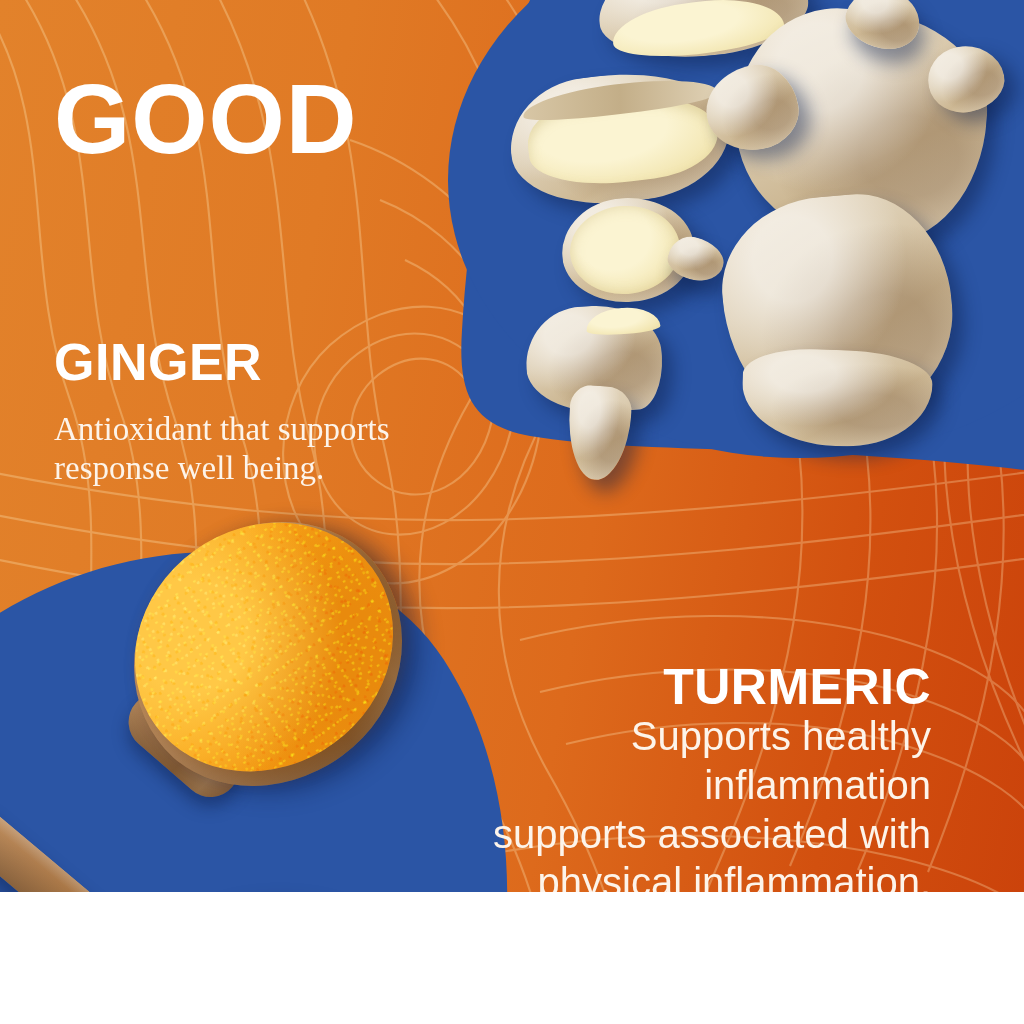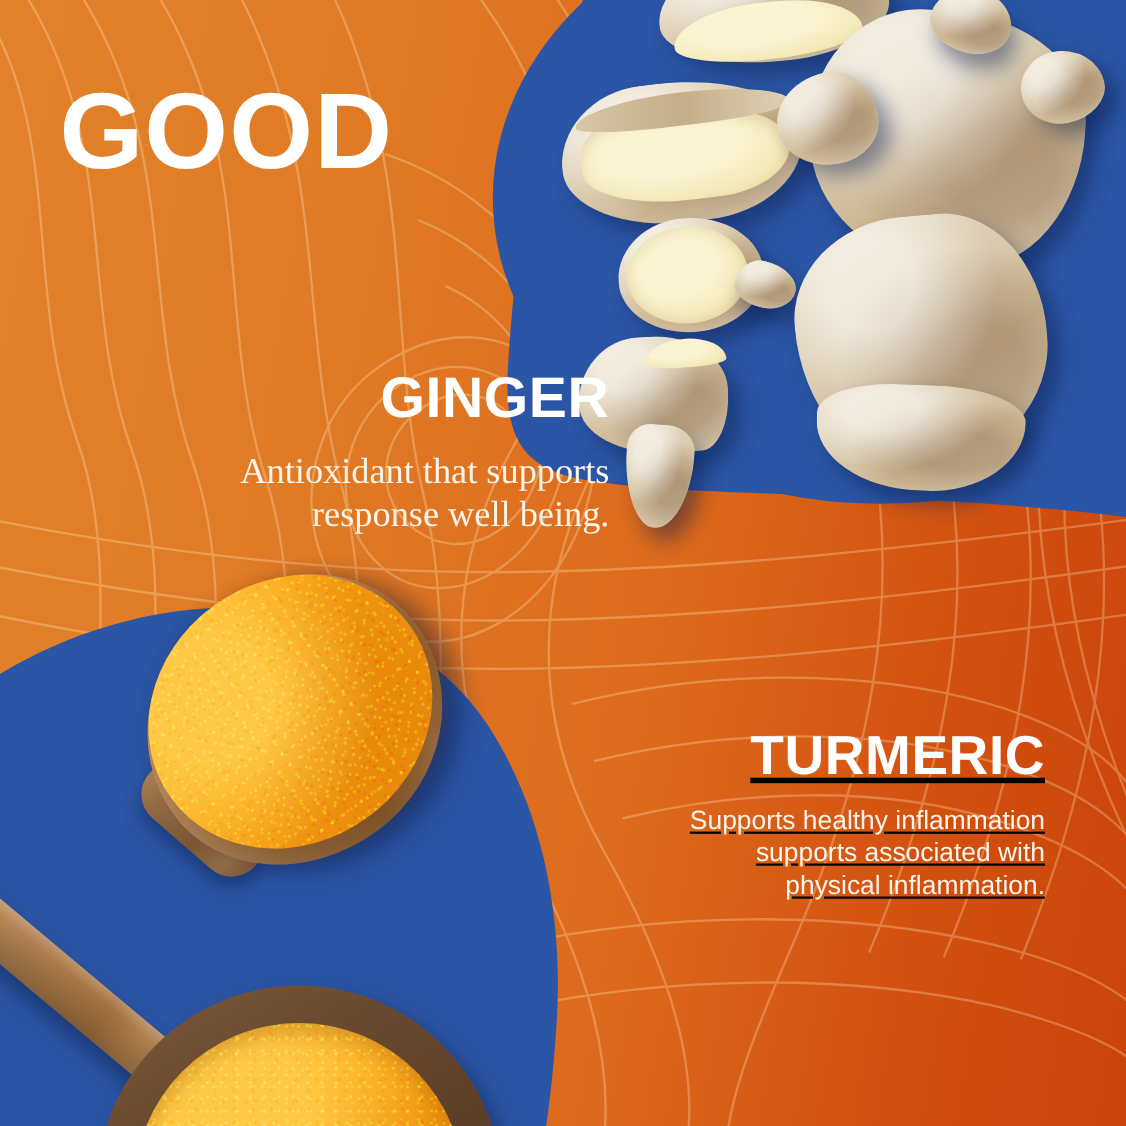--- a/index.html
+++ b/index.html
@@ -1,19 +1,19 @@
 <!DOCTYPE html>
 <html><head>
 <meta charset="utf-8">
 <style>
   html,body{margin:0;padding:0;background:#fff;}
   *{box-sizing:border-box;}
   #poster{
     position:relative;
-    width:1024px;height:1024px;
+    width:1024px;height:892px;
     overflow:hidden;
     font-family:"Liberation Sans", sans-serif;
     background:linear-gradient(100deg,#e2822b 0%,#e07a25 30%,#dd6a1c 58%,#d2500f 82%,#cb430b 100%);
   }
   .layer{position:absolute;inset:0;}
   .nosel{pointer-events:none;}
 
   
   #topo{opacity:.30;mix-blend-mode:screen;}
   #topo path{fill:none;stroke:#ffd9b0;stroke-width:2.1;}
@@ -36,27 +36,27 @@
 
   
   .ing-title{
     font-weight:bold;color:#ffffff;margin:0;
     letter-spacing:.5px;
   }
   .ing-body{
     color:#fdf4ea;margin:0;font-weight:normal;
   }
 
-  #ginger-block{position:absolute;left:54px;top:336px;width:500px;text-align:right;}
+  #ginger-block{position:absolute;left:54px;top:336px;width:500px;text-align:left;}
   #ginger-block .ing-title{font-size:52px;line-height:1;}
   #ginger-block .ing-body{font-size:33px;line-height:1.17;margin-top:22px;font-family:Liberation Serif, serif;}
 
-  #turmeric-block{position:absolute;left:435px;top:662px;width:515px;text-align:right;text-decoration:underline;}
+  #turmeric-block{position:absolute;left:416px;top:662px;width:515px;text-align:right;}
   #turmeric-block .ing-title{font-size:50px;line-height:1;}
-  #turmeric-block .ing-body{font-size:24px;line-height:1.22;margin-top:20px;}
+  #turmeric-block .ing-body{font-size:40px;line-height:1.22;}
 
   
   .photo{position:absolute;}
 
   .ginger-skin{
     background:
       radial-gradient(ellipse at 32% 26%, rgba(255,255,255,.55) 0 18%, rgba(255,255,255,0) 52%),
       radial-gradient(ellipse at 70% 62%, rgba(120,88,58,.34) 0 20%, rgba(120,88,58,0) 55%),
       linear-gradient(150deg,#e9dcc6 0%,#dccdb2 34%,#cdb894 62%,#e3d6be 100%);
     box-shadow:10px 12px 18px rgba(12,28,70,.45);

